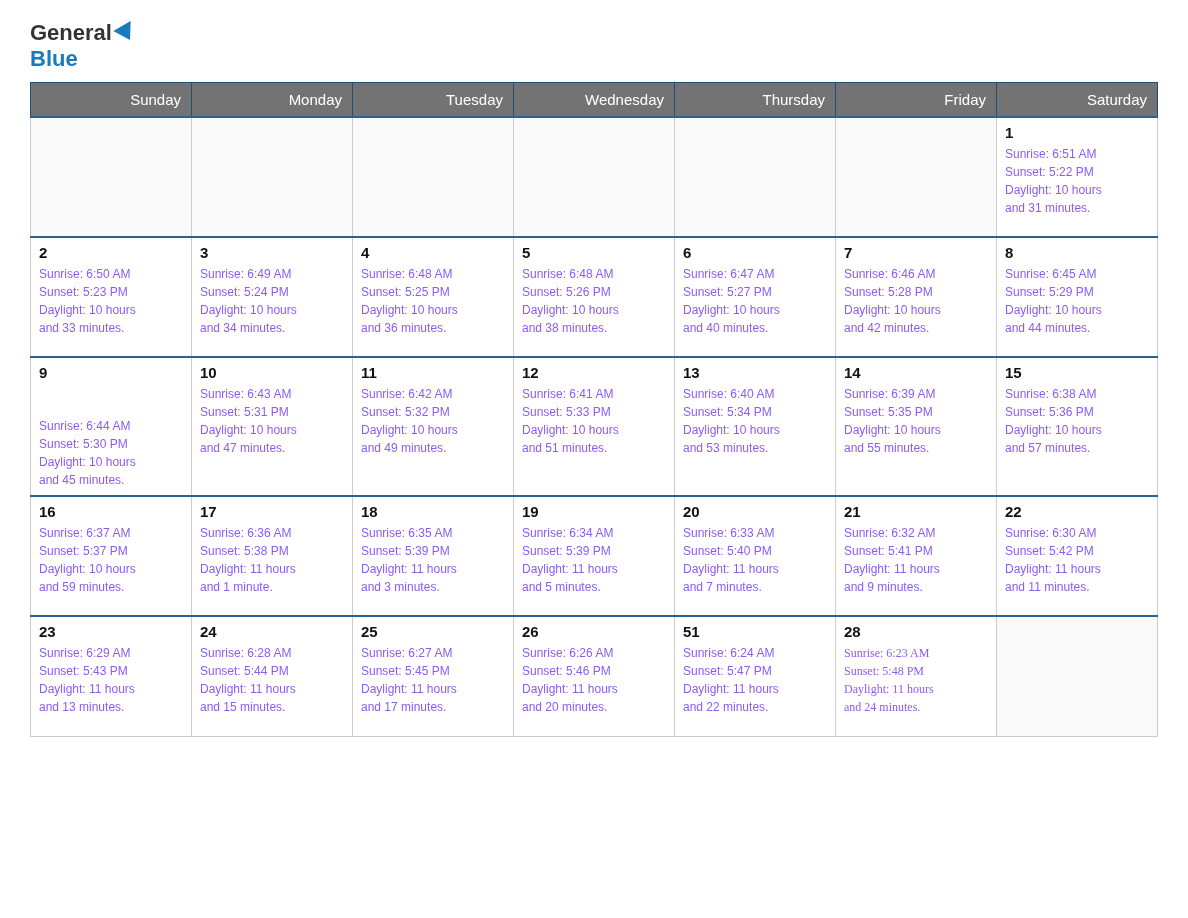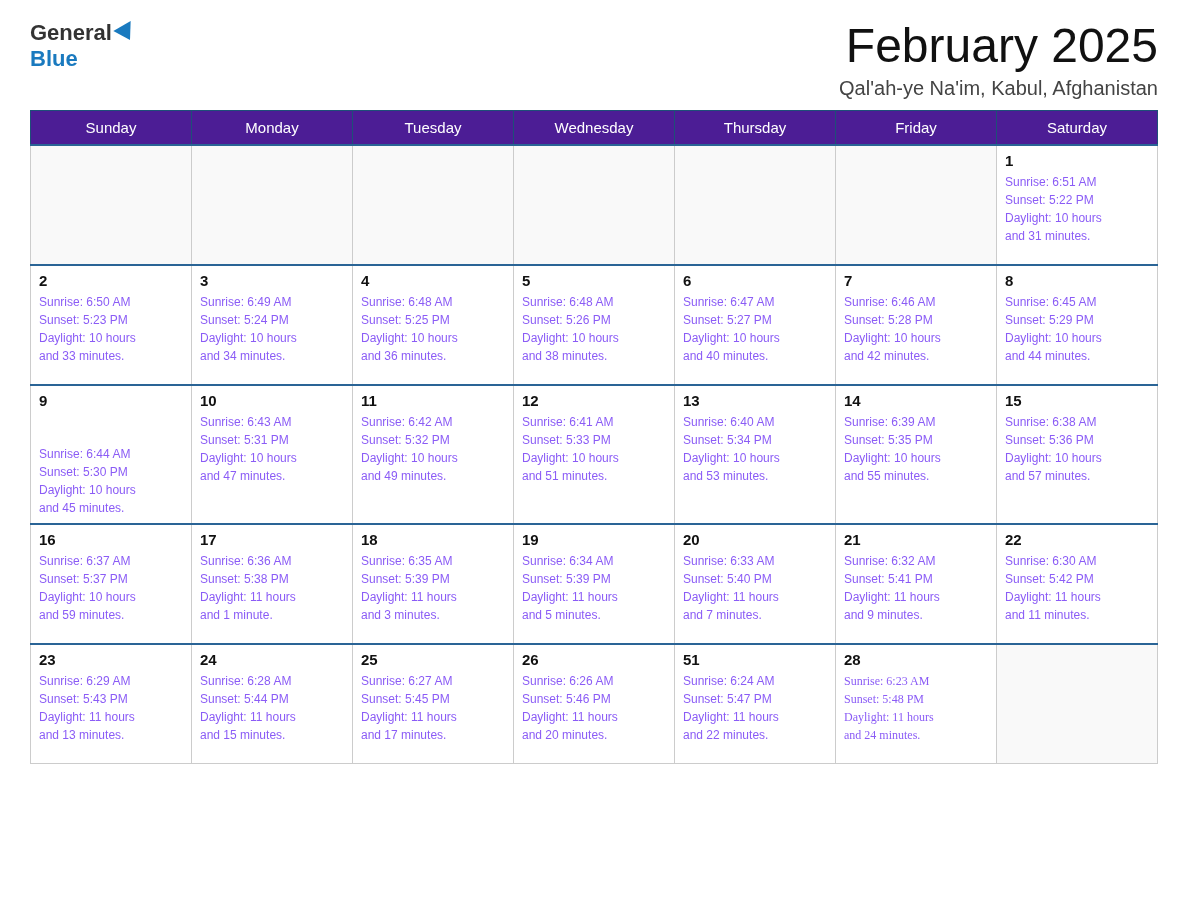--- a/index.html
+++ b/index.html
@@ -61,26 +61,26 @@
       font-size: 20px;
       color: #444;
       margin-top: 4px;
     }
     .calendar {
       width: 100%;
       border-collapse: collapse;
       margin-top: 8px;
     }
     .calendar thead tr th {
-      background-color: #4c1d95;
+      background-color: #737373;
       color: #fff;
       font-size: 15px;
       font-weight: normal;
       padding: 8px 10px;
-      text-align: center;
+      text-align: right;
       border: 1px solid #1e4f78;
     }
     .calendar tbody tr td {
       vertical-align: top;
       padding: 6px 8px;
       border: 1px solid #ccc;
       width: calc(100% / 7);
       height: 120px;
       font-size: 12.5px;
       color: #333;
@@ -105,24 +105,20 @@
 </head>
 <body>
 
 <div class="header">
   <div class="logo">
     <div class="logo-row">
       <span class="logo-general">General</span>
       <span class="logo-triangle"></span>
     </div>
     <span class="logo-blue">Blue</span>
-  </div>
-  <div class="title-section">
-    <div class="main-title">February 2025</div>
-    <div class="subtitle">Qal'ah-ye Na'im, Kabul, Afghanistan</div>
   </div>
 </div>
 
 <table class="calendar">
   <thead>
     <tr>
     <th>Sunday</th>
         <th>Monday</th>
         <th>Tuesday</th>
         <th>Wednesday</th>

